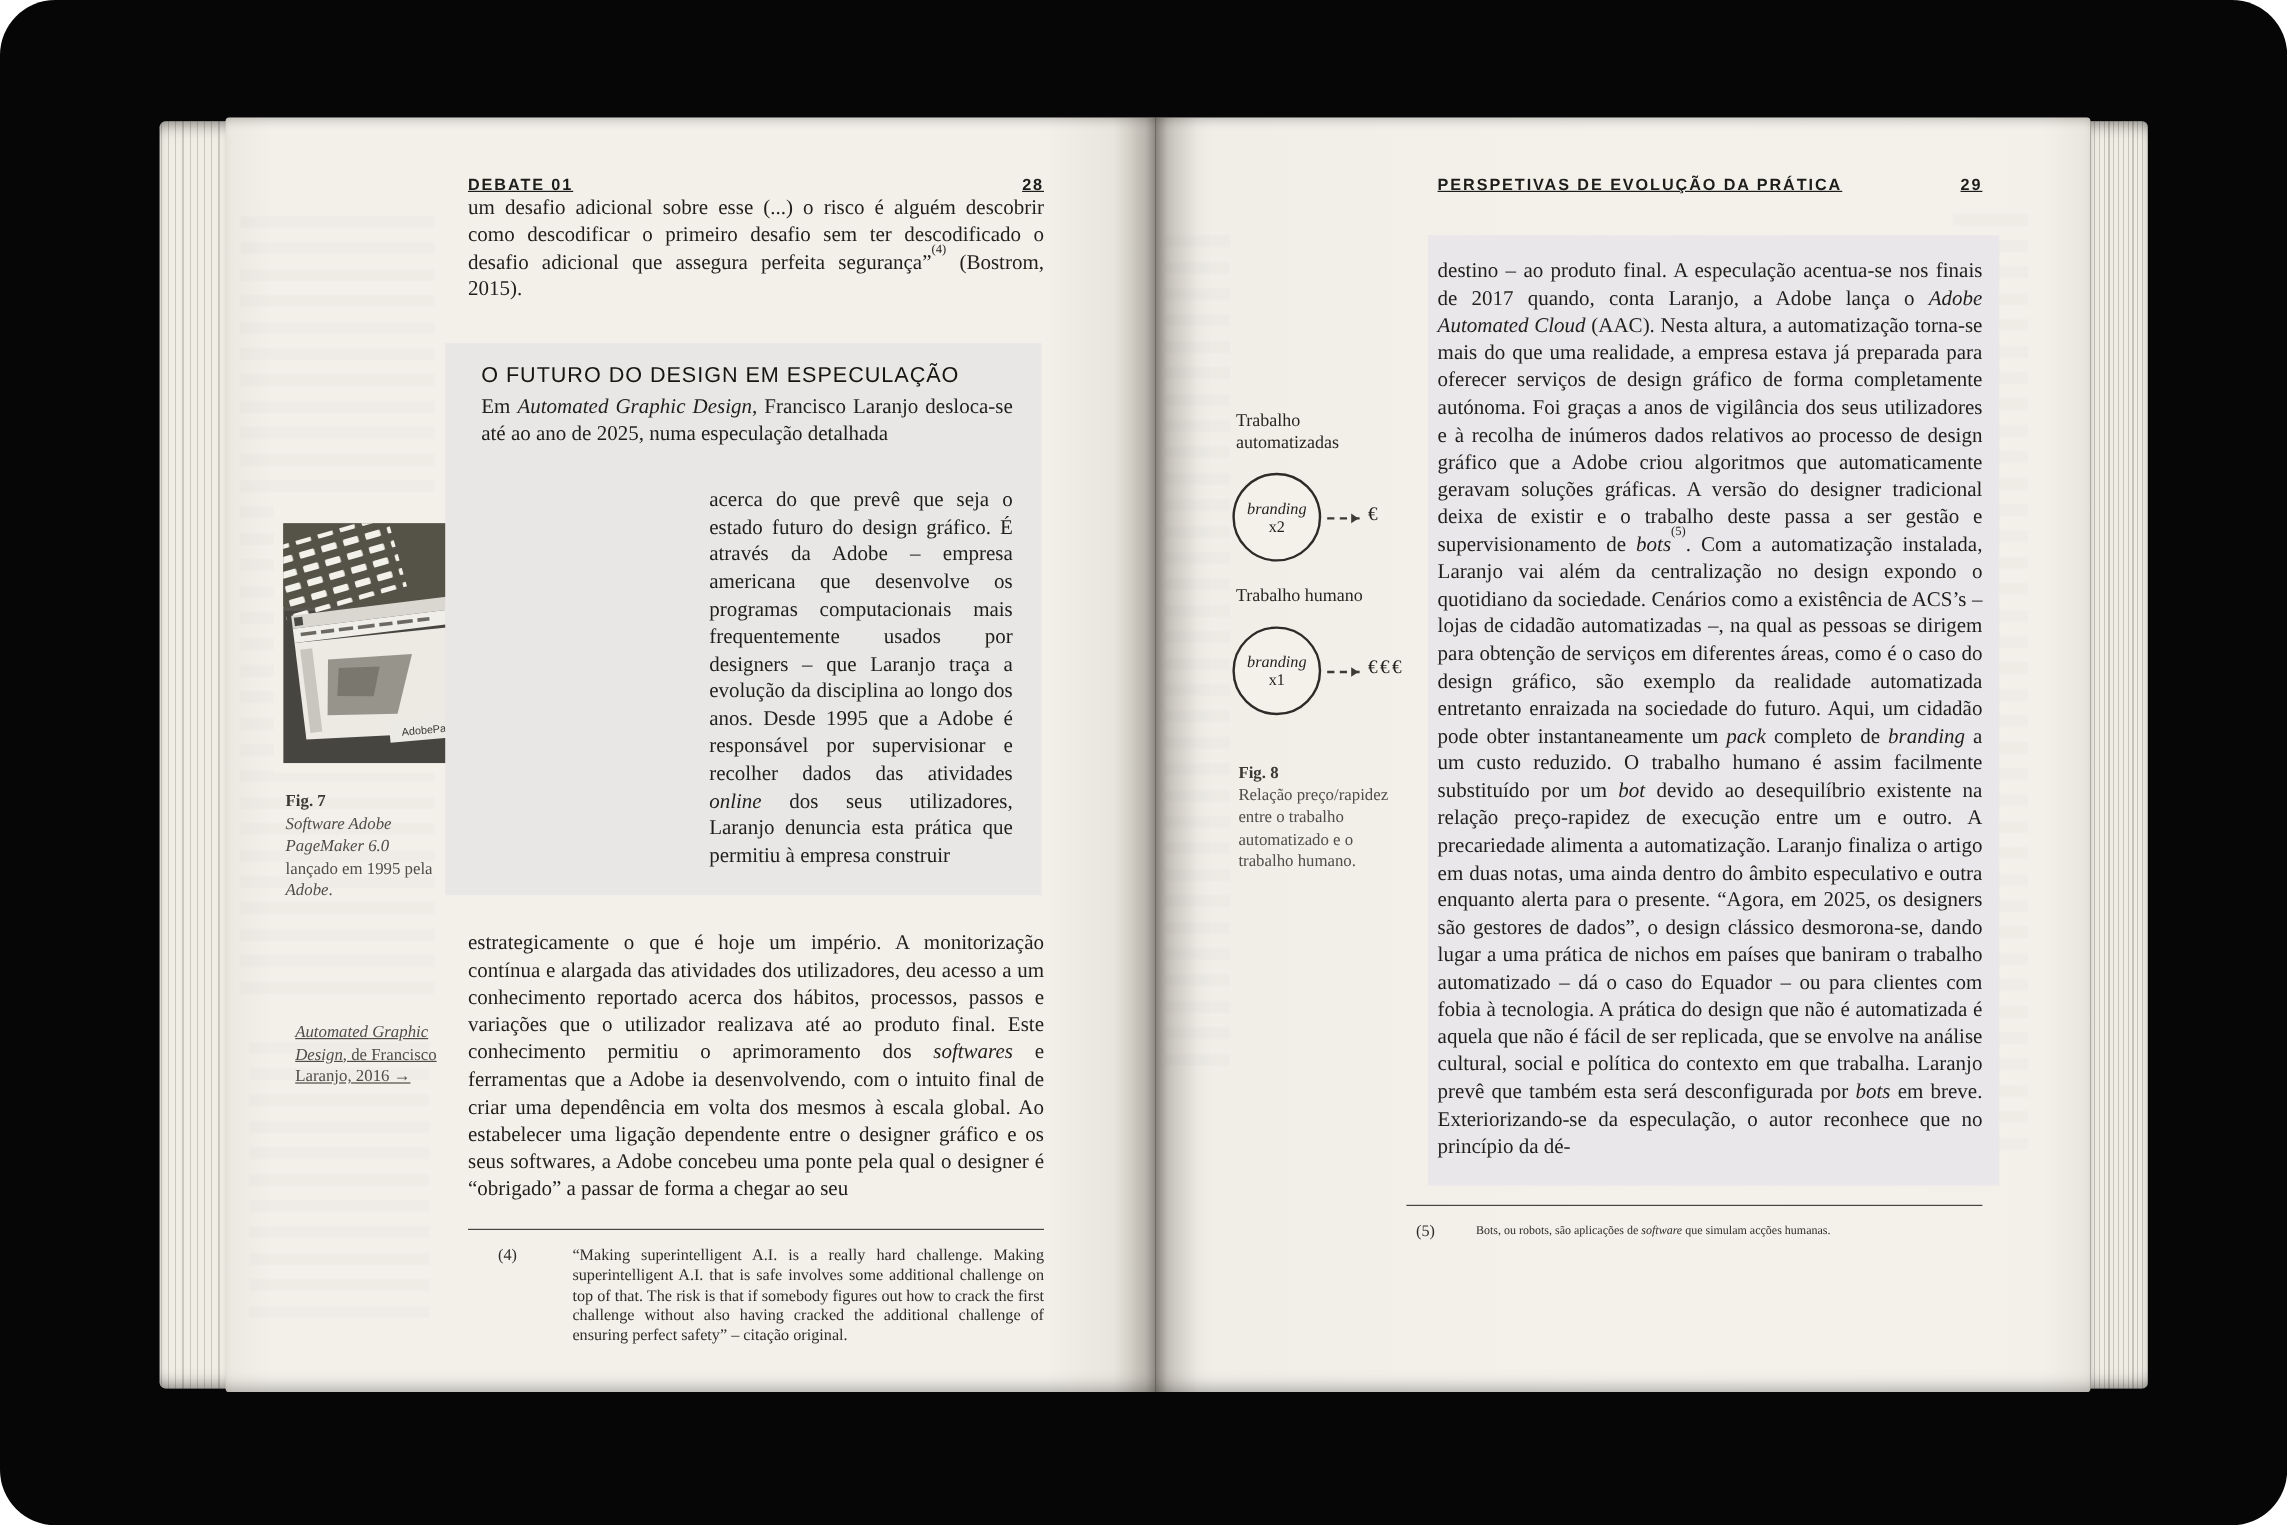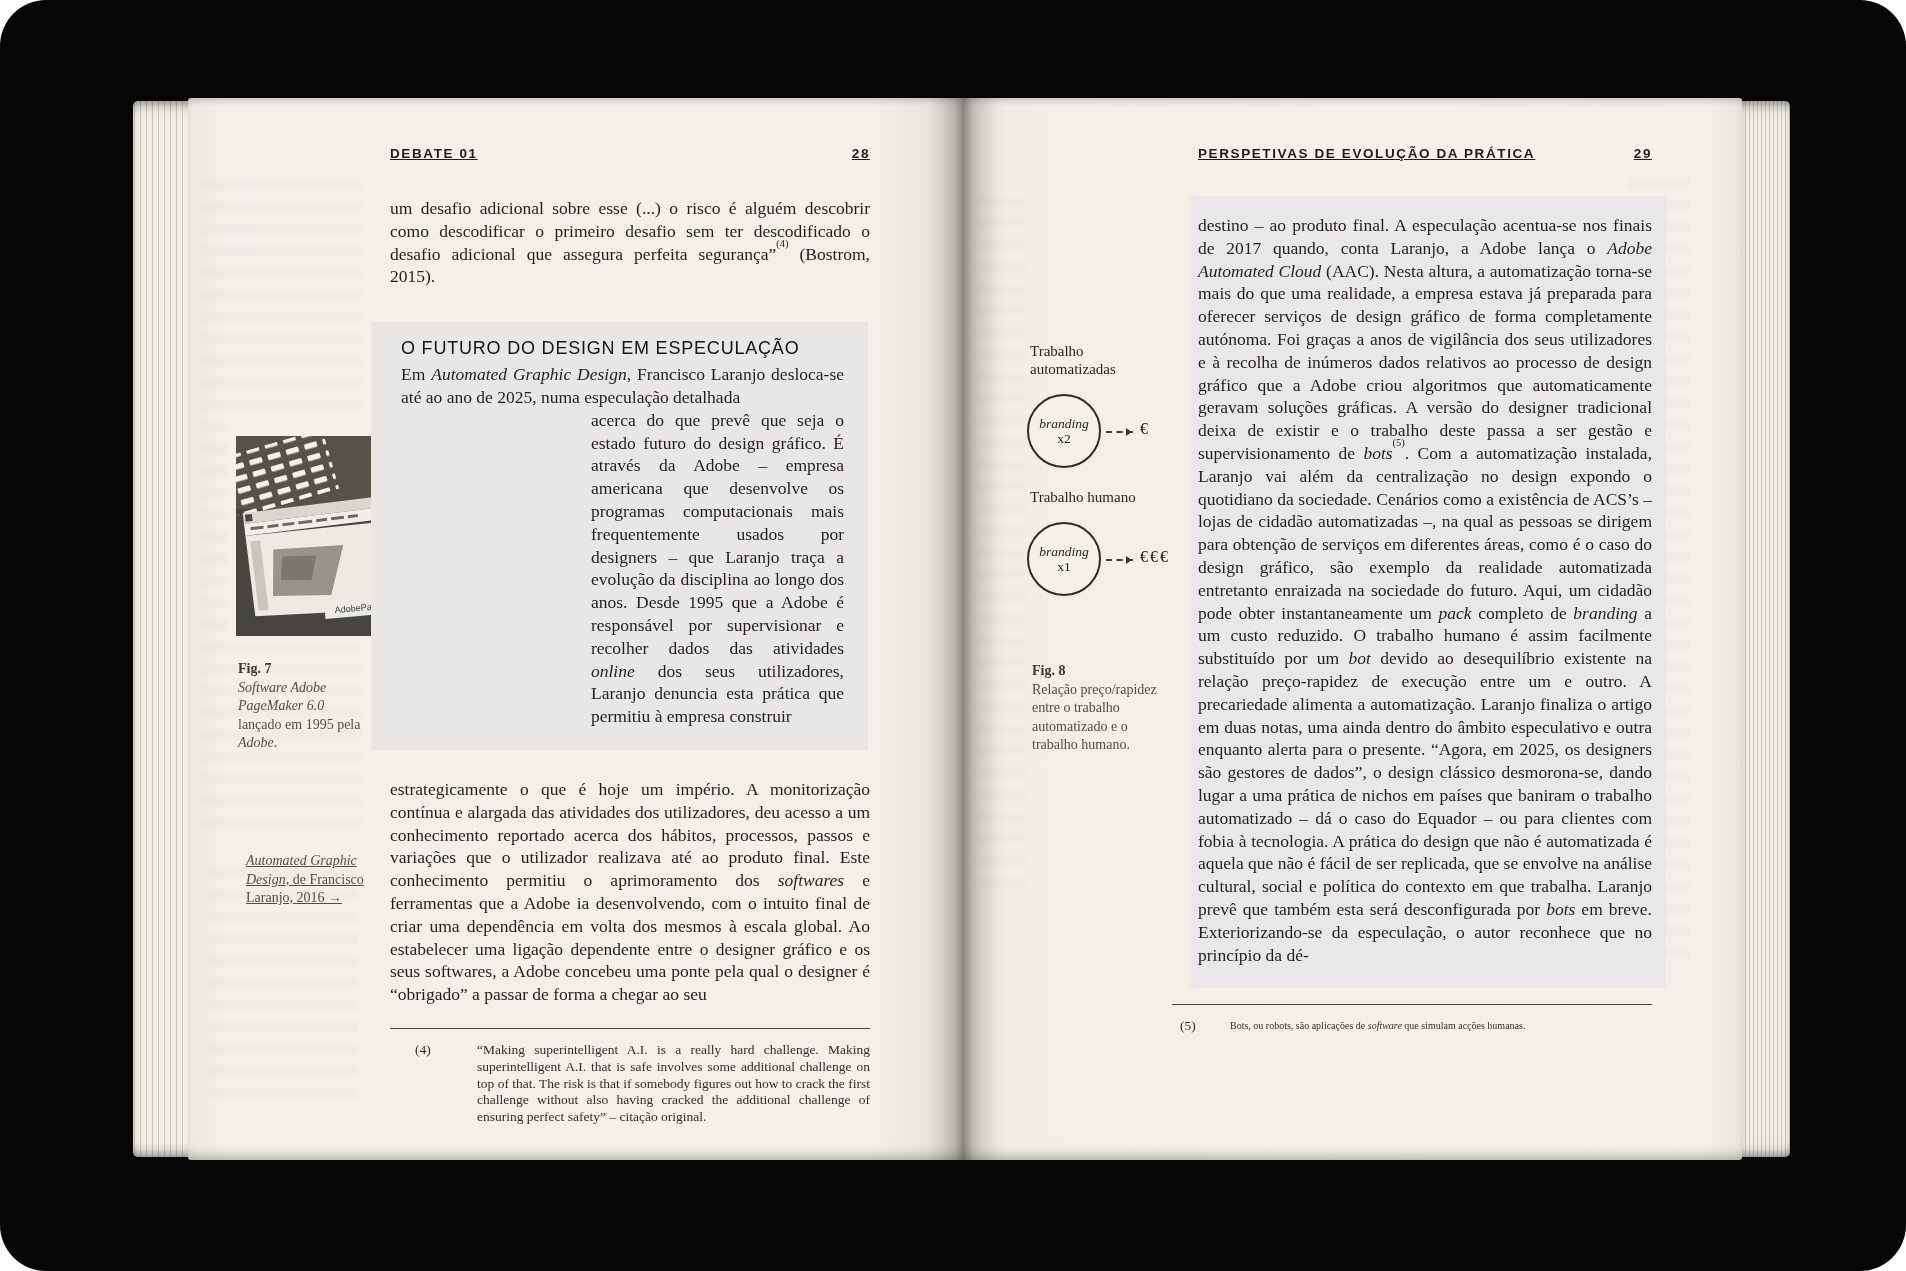--- a/index.html
+++ b/index.html
@@ -41,22 +41,22 @@
     letter-spacing:1.6px; color:#1d1d1b;text-decoration:underline; }
   .bodytext { font-size:17.5px; line-height:22.8px; color:#211f1c; text-align:justify; }
   .it { font-style:italic; }
   sup { font-size:10.5px; line-height:0; position:relative; top:-6px; }
 
   
   .hlbox { margin-top:34px; margin-left:-19px; width:497px; background:#e9e7e6; padding:16px 24px 22px 30px; }
   .hlbox h2 { font-size:18px; font-weight:400; letter-spacing:.8px; color:#16150f;
     font-family:Liberation Sans, sans-serif; }
   .hl-a { margin-top:4px; }
-  .hl-b { margin-left:190px; }
-  .intro { margin-top:36px; }
+  .hl-b { margin-left:190px;margin-top:32px; }
+  .intro { }
   .cont { margin-top:28px; }
 
   .footnote { margin-top:22px; font-size:13.5px; line-height:16.8px; color:#2f2e2a; }
   .footnote hr { border:none; border-top:1.5px solid #45443e; margin-bottom:13px; }
   .fnrow { display:flex; text-align:justify; }
   .fnmark { flex:0 0 62px; margin-left:25px; }
   .fnrow .fntext { flex:1; }
 
   .figure7 { position:absolute; left:40px; top:312px; width:364px; background:#f2f0e9; padding:26px 8px 8px 8px; }
   .figure7 svg { display:block; }
@@ -196,21 +196,21 @@
 
         <div class="aside-item" style="left:67px; top:390px; width:140px;">Trabalho humano</div>
 
         <div class="circle" style="left:64px; top:424px;">
           <span class="l1">branding</span>
           <span class="l2">x1</span>
         </div>
         <div class="dash-arrow" style="left:143px; top:461px;"></div>
         <div class="price" style="left:177px; top:450px;">€€€</div>
 
-        <div class="mnote" style="left:69px; top:564px; width:134px;">
+        <div class="mnote" style="left:69px; top:538px; width:134px;">
           <div class="figlabel">Fig. 8</div>
           <div>Relação preço/rapidez entre o trabalho automatizado e o trabalho humano.</div>
         </div>
       </aside>
 
       <div class="col" style="left:235px; top:48px; width:454px;">
         <header class="runhead">
           <span>PERSPETIVAS DE EVOLUÇÃO DA PRÁTICA</span>
           <span>29</span>
         </header>

